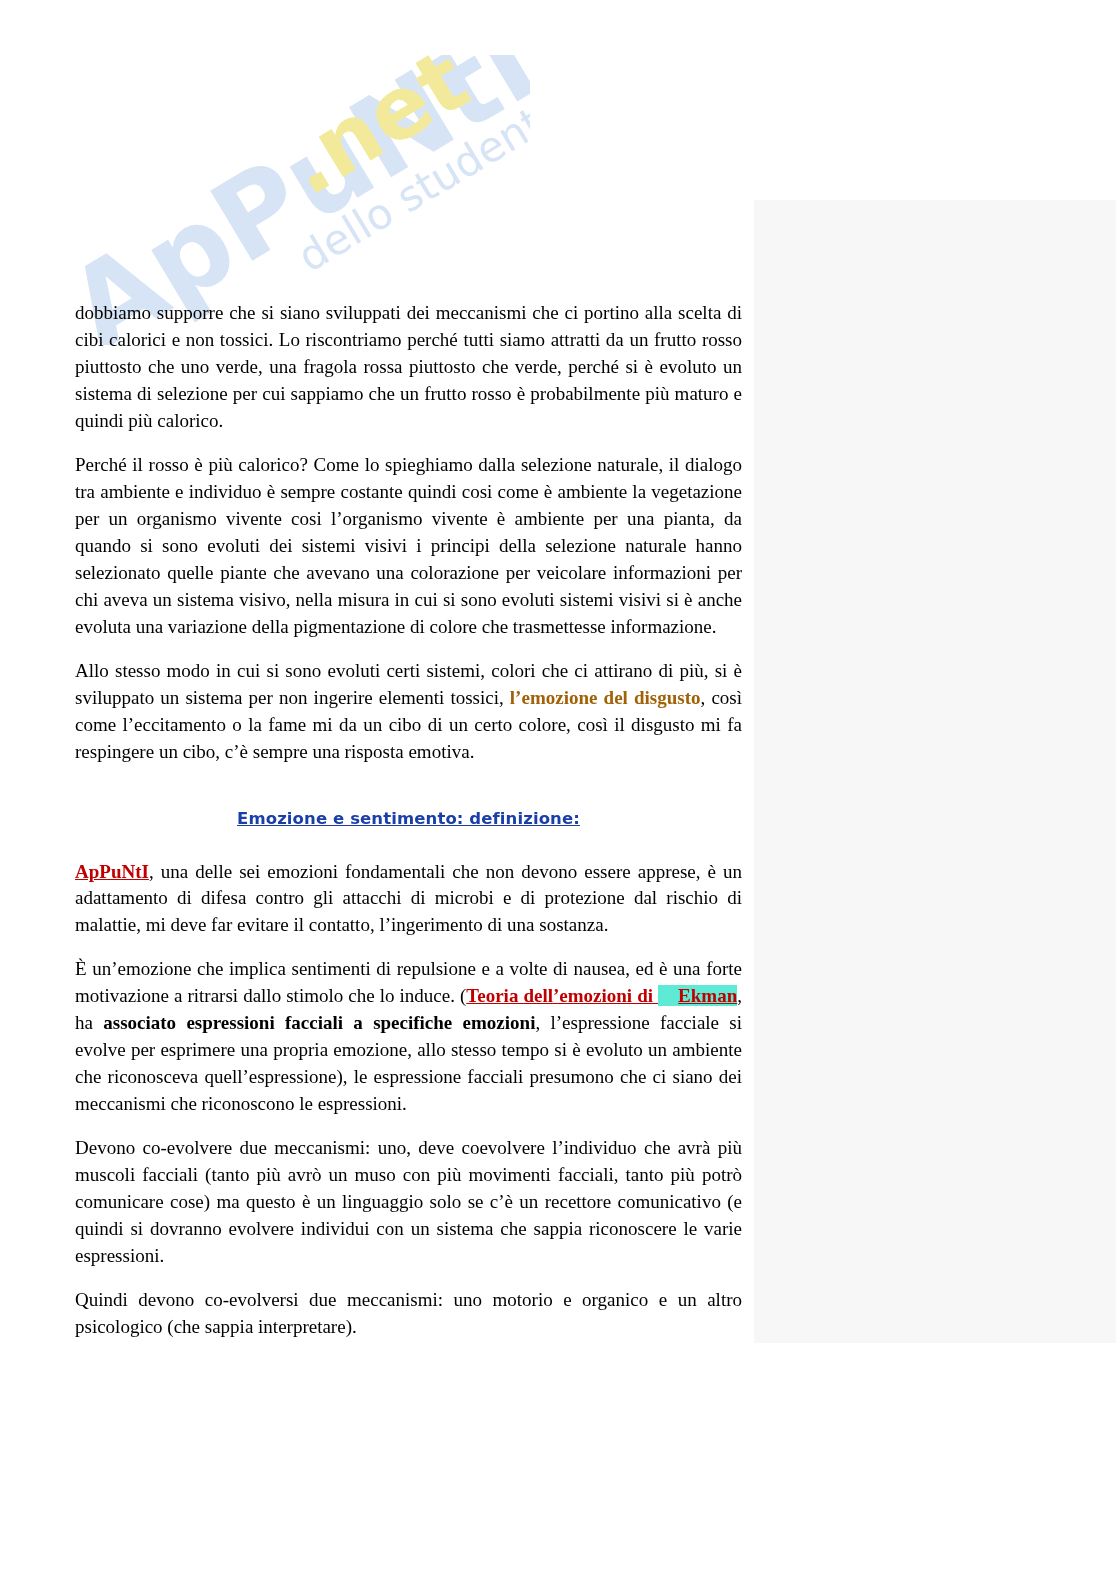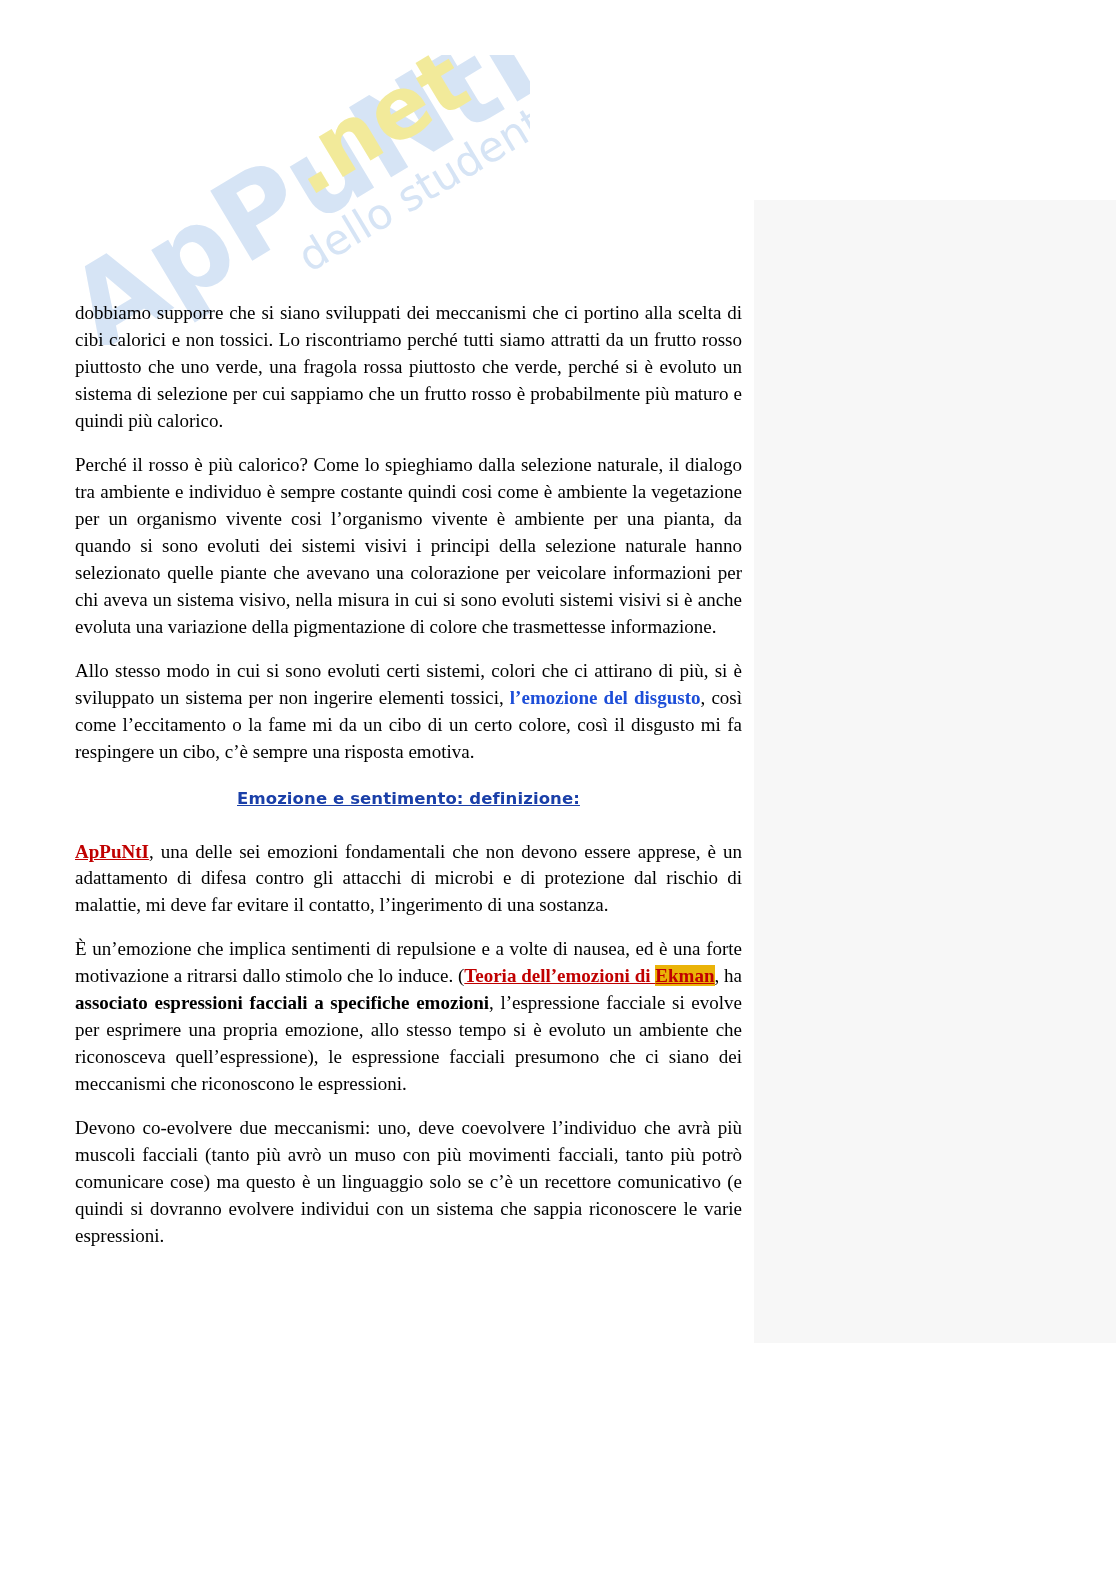--- a/index.html
+++ b/index.html
@@ -60,38 +60,39 @@
     hyphens: none;
   }
 
   .section-title {
     text-align: center;
     font-family: "DejaVu Sans", sans-serif;
     font-size: 16.5px;
     font-weight: 600;
     color: #1a3fa8;
     text-decoration: underline;
-    margin: 23px 0 31px 0;
+    margin: 43px 0 31px 0;
     letter-spacing: 0.1px;
   }
 
   .red-bold {
-    color: #1d4ed8;
+    color: #a16207;
     font-weight: bold;
   }
   .red-bold-underline {
     color: #c00000;
     font-weight: bold;
     text-decoration: underline;
   }
   .bold {
     font-weight: bold;
   }
   .hl {
-    background: #eab308;
+    background: #5eead4;
+    padding-left: 20px;
   }
 </style>
 </head>
 <body>
 
 <div class="page">
 
   <div class="side-panel"></div>
 
   <div class="watermark">
@@ -113,16 +114,17 @@
     <p class="para"><span>Allo stesso modo in cui si sono evoluti certi sistemi, colori che ci attirano di più, si è sviluppato un sistema per non ingerire elementi tossici, </span><span class="red-bold">l’emozione del disgusto</span><span>, così come l’eccitamento o la fame mi da un cibo di un certo colore, così il disgusto mi fa respingere un cibo, c’è sempre una risposta emotiva.</span></p>
 
     <h2 class="section-title">Emozione e sentimento: definizione:</h2>
 
     <p class="para"><span class="red-bold-underline">ApPuNtI</span><span>, una delle sei emozioni fondamentali che non devono essere apprese, è un adattamento di difesa contro gli attacchi di microbi e di protezione dal rischio di malattie, mi deve far evitare il contatto, l’ingerimento di una sostanza.</span></p>
 
     <p class="para"><span>È un’emozione che implica sentimenti di repulsione e a volte di nausea, ed è una forte motivazione a ritrarsi dallo stimolo che lo induce. (</span><span class="red-bold-underline">Teoria dell’emozioni di </span><span class="red-bold-underline hl">Ekman</span><span>, ha </span><span class="bold">associato espressioni facciali a specifiche emozioni</span><span>, l’espressione facciale si evolve per esprimere una propria emozione, allo stesso tempo si è evoluto un ambiente che riconosceva quell’espressione), le espressione facciali presumono che ci siano dei meccanismi che riconoscono le espressioni.</span></p>
 
     <p class="para"><span>Devono co-evolvere due meccanismi: uno, deve coevolvere l’individuo che avrà più muscoli facciali (tanto più avrò un muso con più movimenti facciali, tanto più potrò comunicare cose) ma questo è un linguaggio solo se c’è un recettore comunicativo (e quindi si dovranno evolvere individui con un sistema che sappia riconoscere le varie espressioni.</span></p>
 
+    <p class="para"><span>Quindi devono co-evolversi due meccanismi: uno motorio e organico e un altro psicologico (che sappia interpretare).</span></p>
 
 
   </div>
 </div>
 
 </body></html>

